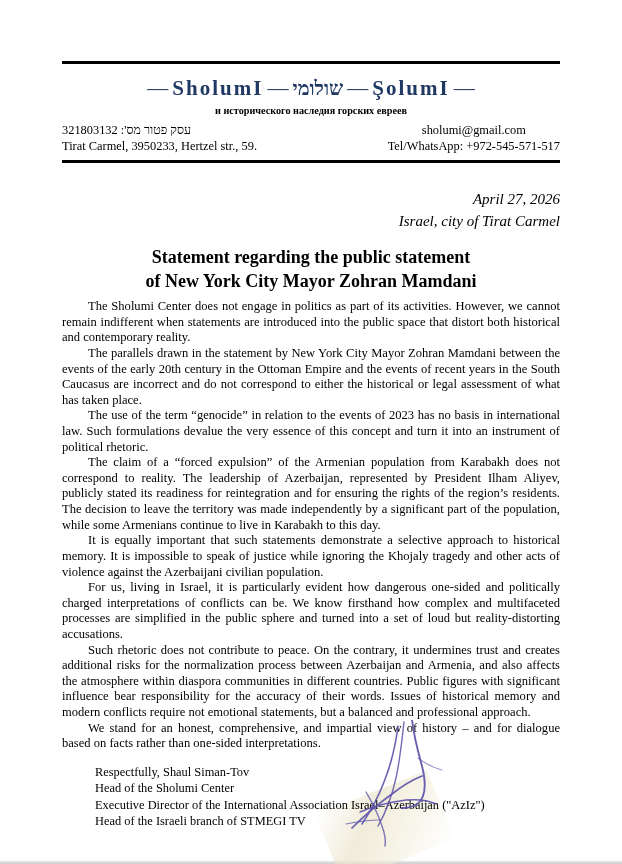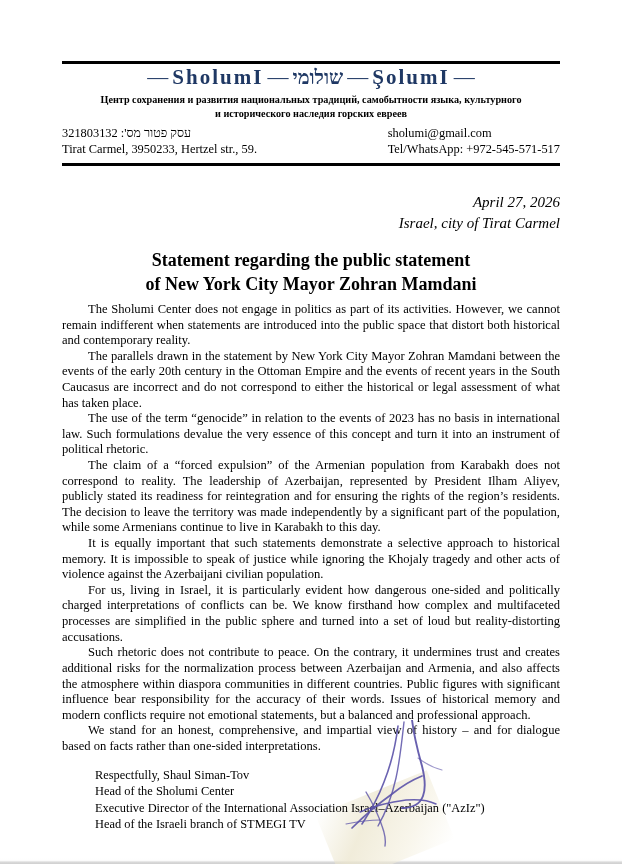--- a/index.html
+++ b/index.html
@@ -46,21 +46,21 @@
   .rule-top {
     border-top: 3px solid #000;
     margin-top: 61px;
   }
   .rule-bottom {
     border-top: 3px solid #000;
     margin-top: 5px;
   }
 
   .letterhead {
-    padding-top: 0;
+    padding-top: 11px;
   }
 
   .brand-line {
     text-align: center;
     font-size: 21px;
     font-weight: bold;
     color: #1f3864;
     letter-spacing: 0.5px;
     line-height: 1.25;
     white-space: nowrap;
@@ -91,21 +91,21 @@
 
   .contact-row {
     display: flex;
     justify-content: space-between;
     align-items: baseline;
     font-size: 12.4px;
     line-height: 1.32;
     margin-top: 4px;
   }
   .contact-col-left { text-align: left; }
-  .contact-col-right { text-align: left; }
+  .contact-col-right { text-align: center; }
   .contact-col-left div, .contact-col-right div { white-space: nowrap; }
   .heb-inline {
     direction: rtl;
     unicode-bidi: isolate;
   }
 
   
   .datebox {
     margin-top: 26px;
     text-align: right;
@@ -180,21 +180,20 @@
 
     <div class="rule-top"></div>
 
     <div class="letterhead">
 
       <div class="brand-line">
         <span class="dash">—</span><span class="latin">SholumI</span><span class="dash">—</span><span class="hebrew">שולומי</span><span class="dash">—</span><span class="latin">ŞolumI</span><span class="dash">—</span>
       </div>
 
       <div class="subtitle">
-        <div>Центр сохранения и развития национальных традиций, самобытности языка, культурного</div>
         <div>и исторического наследия горских евреев</div>
       </div>
 
       <div class="contact-row">
         <div class="contact-col-left">
           <div class="heb-inline">עסק פטור מס': 321803132</div>
           <div>Tirat Carmel, 3950233, Hertzel str., 59.</div>
         </div>
         <div class="contact-col-right">
           <div>sholumi@gmail.com</div>

